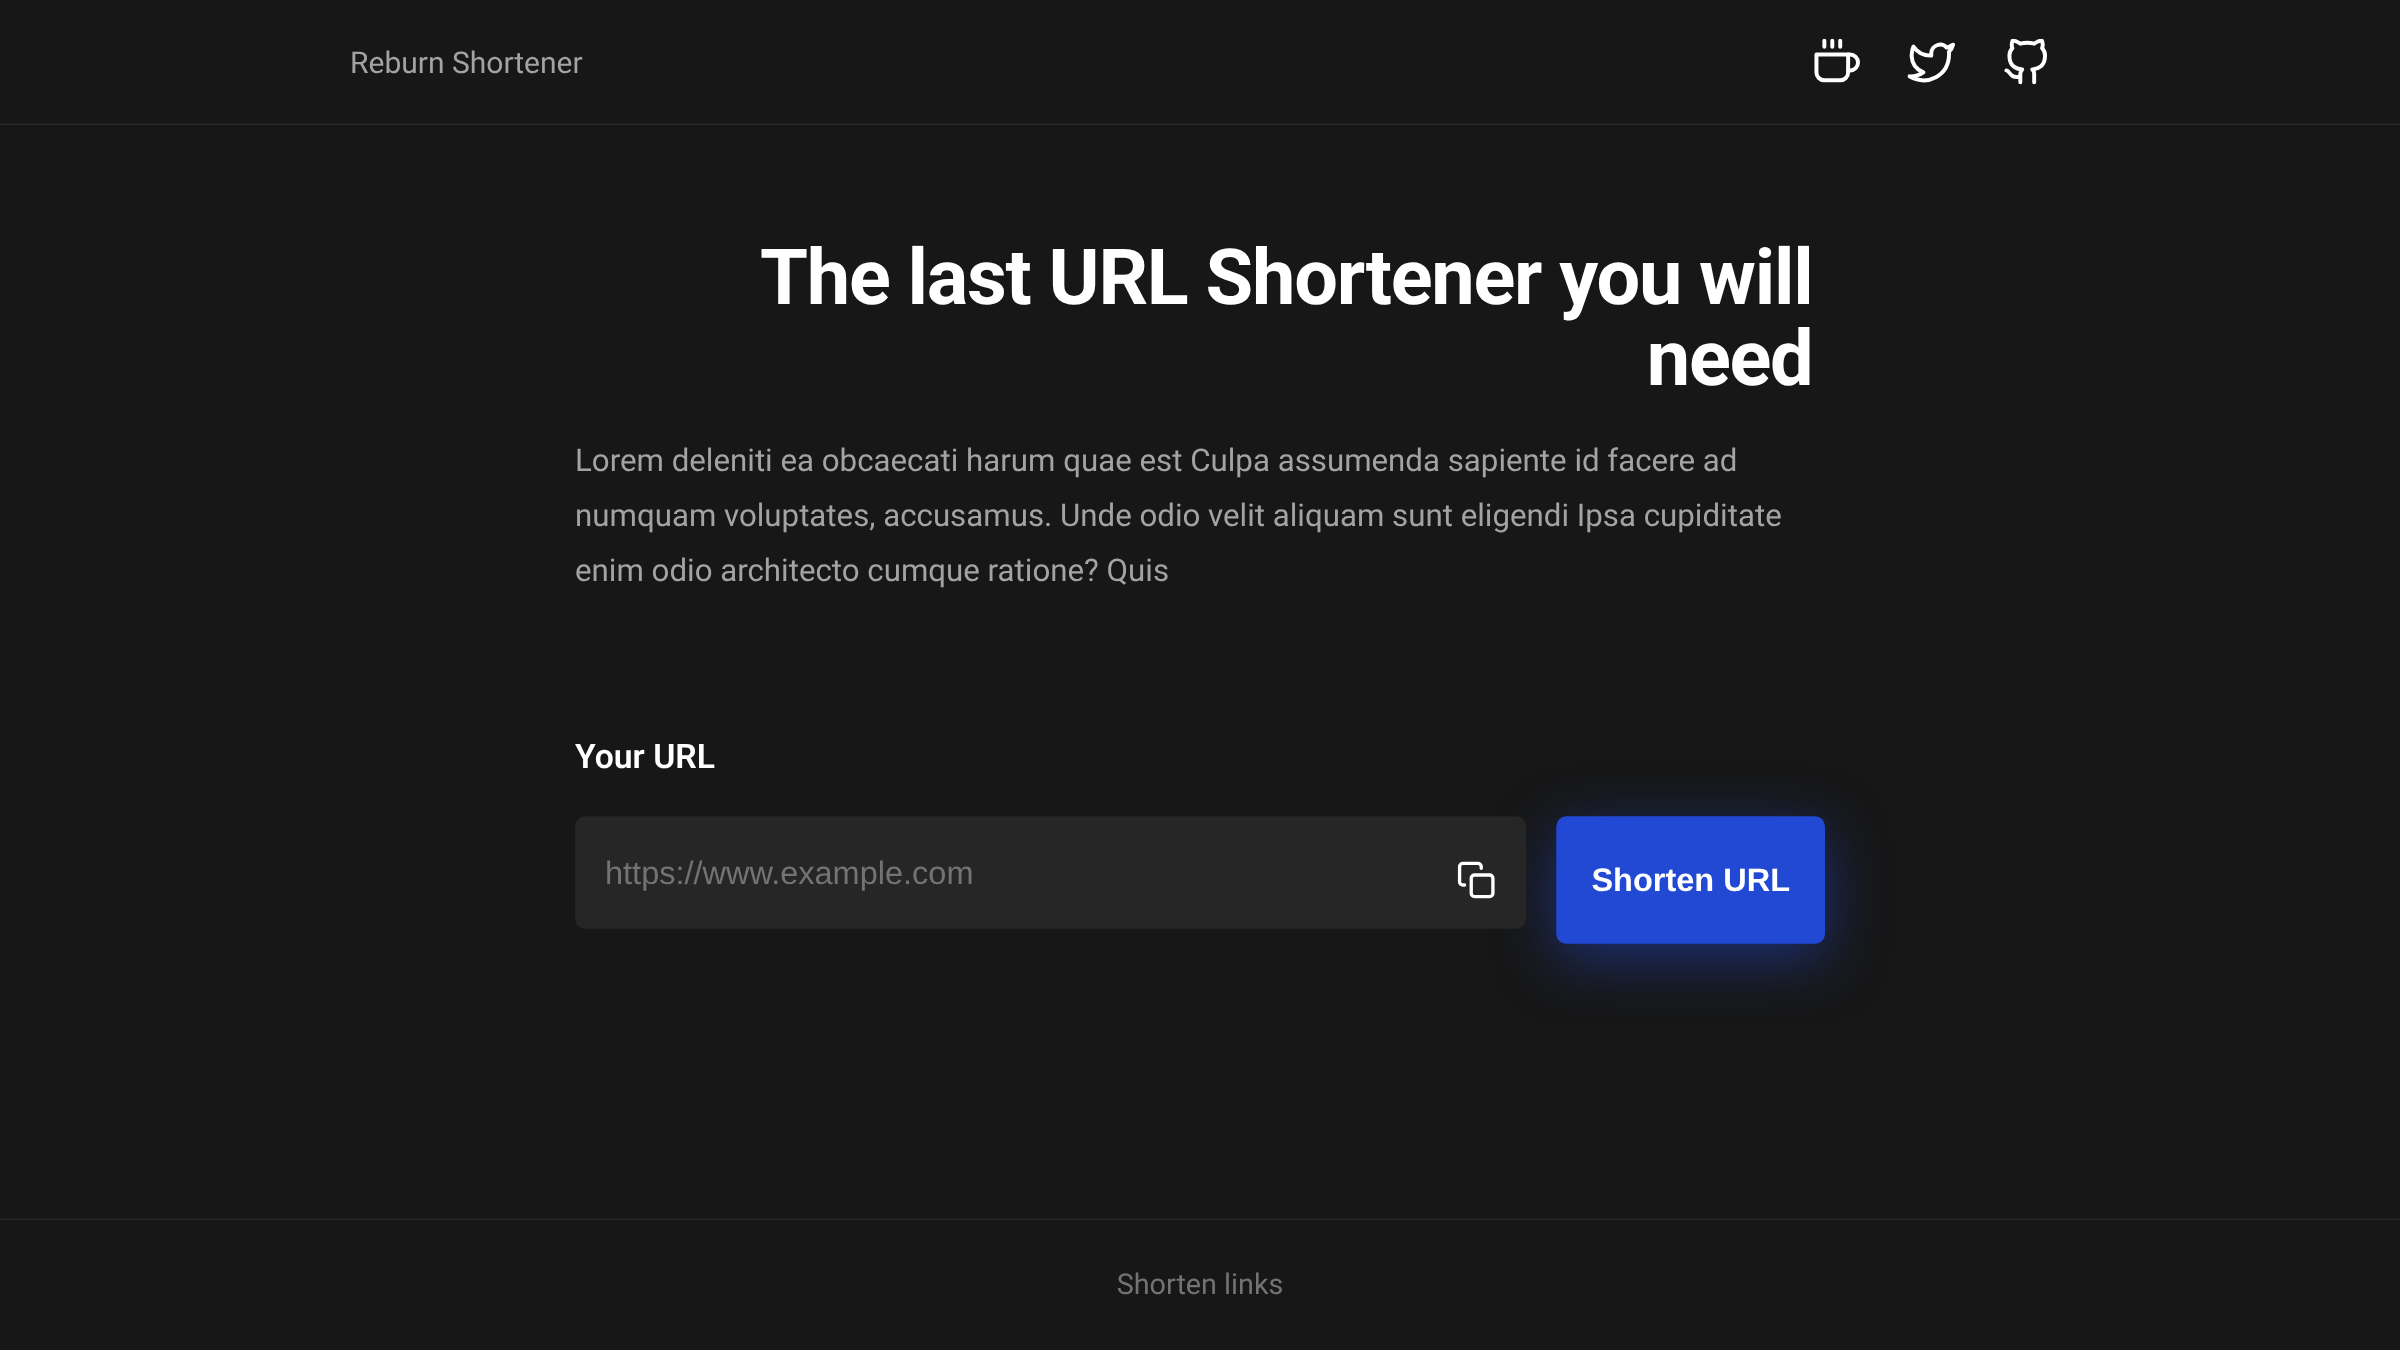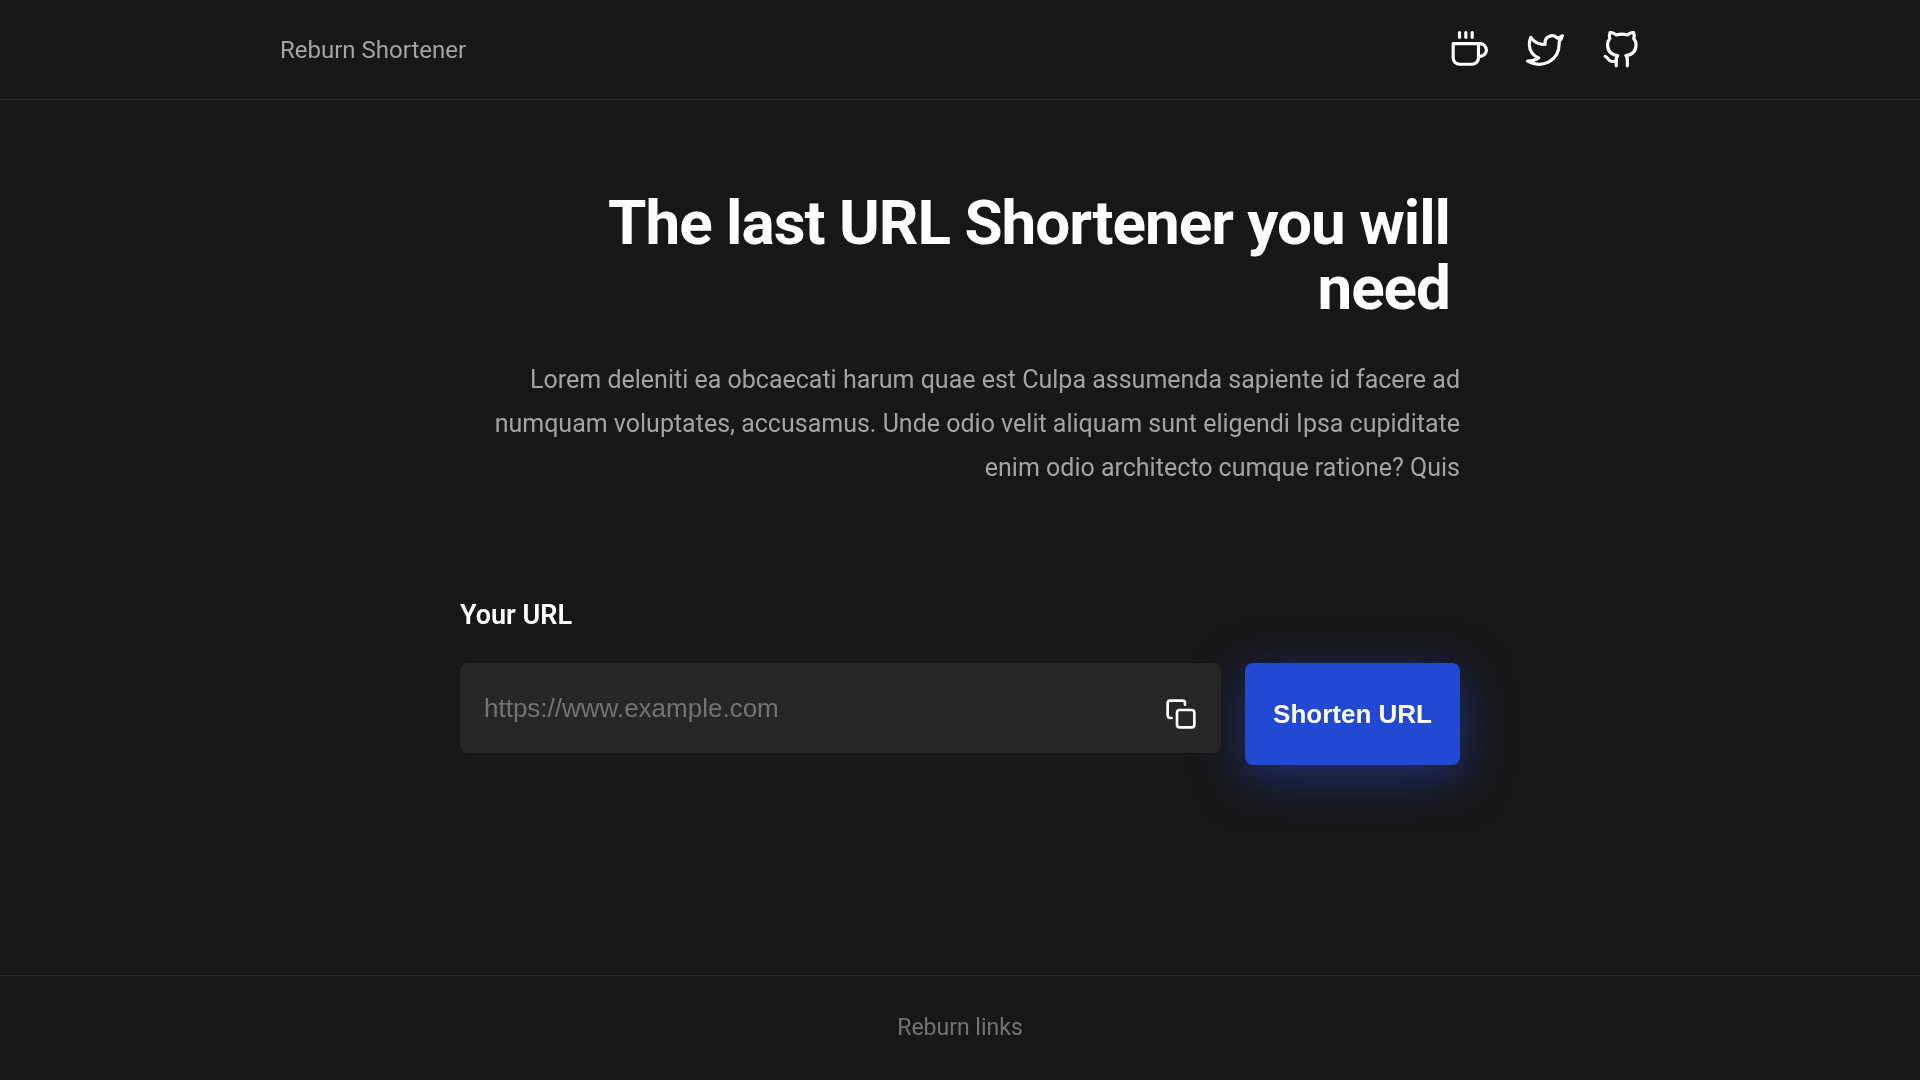--- a/index.html
+++ b/index.html
@@ -63,24 +63,24 @@
       color: #ffffff;
       text-align: right;
       max-width: 980px;
       line-height: 1.05;
       letter-spacing: -1px;
     }
     
     .hero-description {
       font-size: 25px;
       color: #a3a3a3;
-      text-align: right;
+      text-align: left;
       max-width: 1000px;
       line-height: 1.75;
-      margin-top: 38px;
+      margin-top: 28px;
       font-weight: 400;
     }
     
     .form-section {
       width: 1000px;
       margin-top: 110px;
     }
     
     .form-label {
       font-size: 27px;
@@ -199,14 +199,14 @@
             <path d="M5 15H4a2 2 0 0 1-2-2V4a2 2 0 0 1 2-2h9a2 2 0 0 1 2 2v1"></path>
           </svg>
         </div>
       </div>
       <button class="shorten-btn">Shorten URL</button>
     </div>
   </div>
 </div>
 
 <div class="footer">
-  <div class="footer-text">Reburn links</div>
+  <div class="footer-text">Shorten links</div>
 </div>
 
 </body></html>

